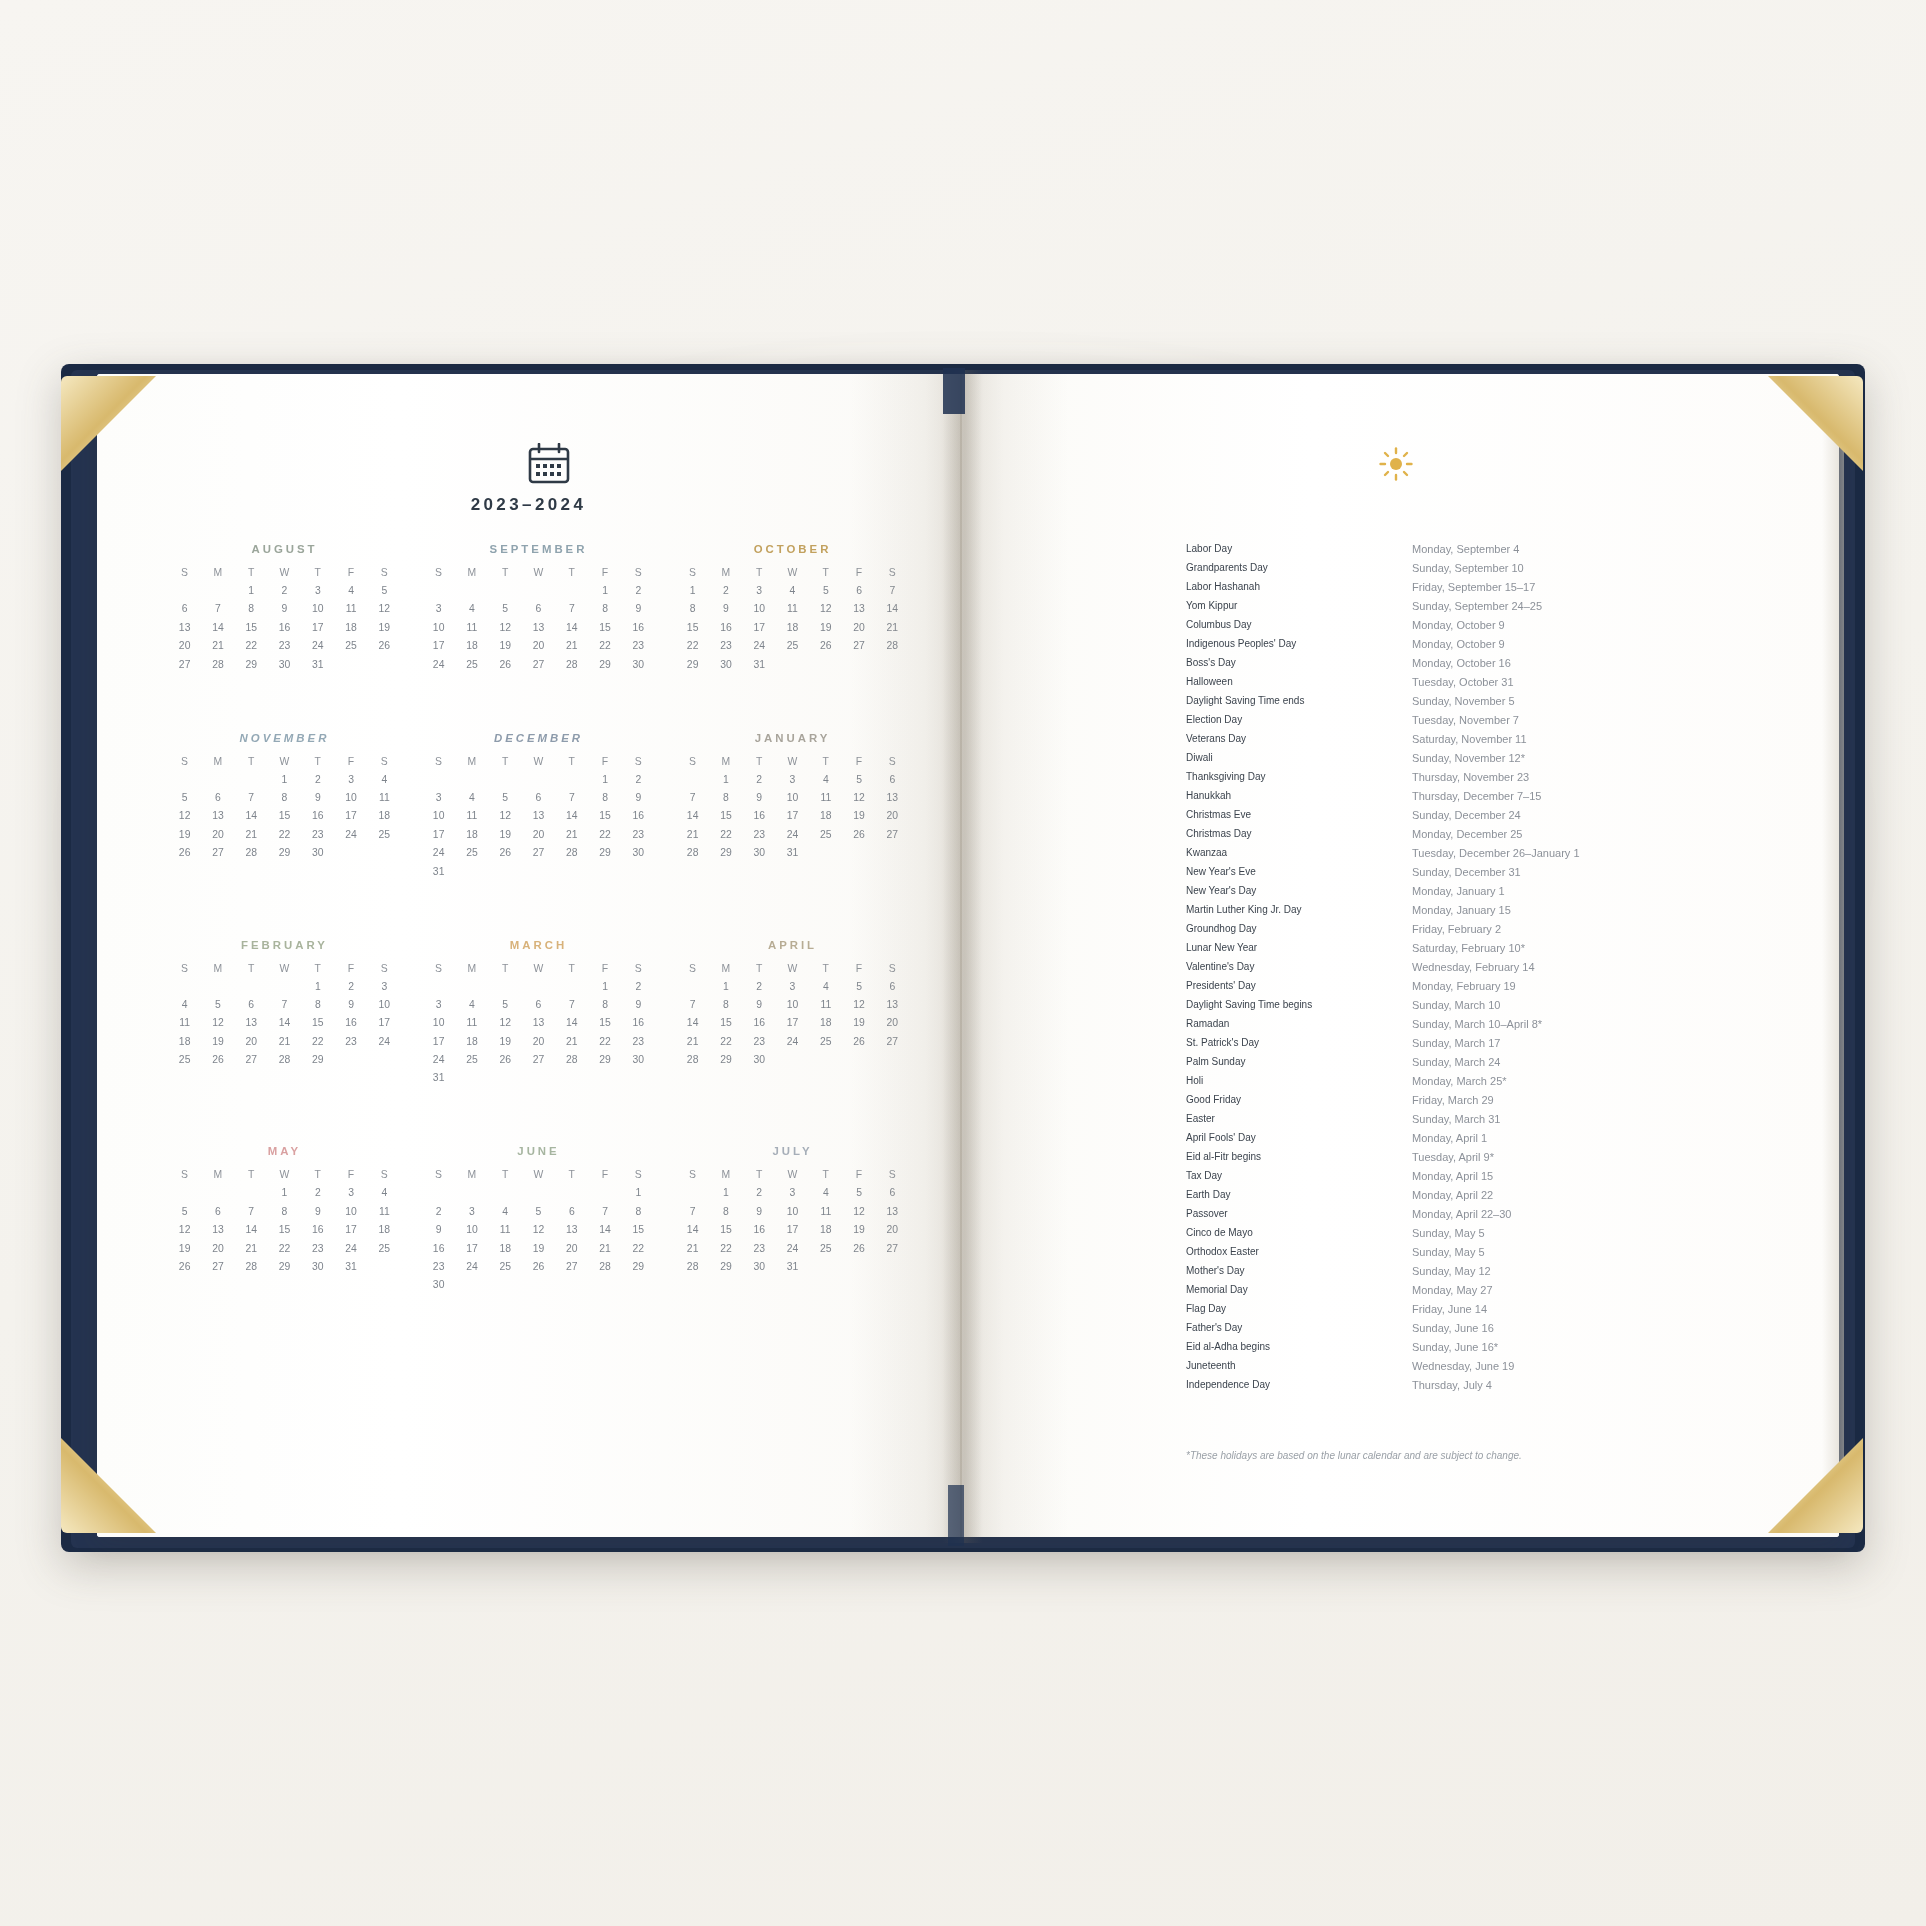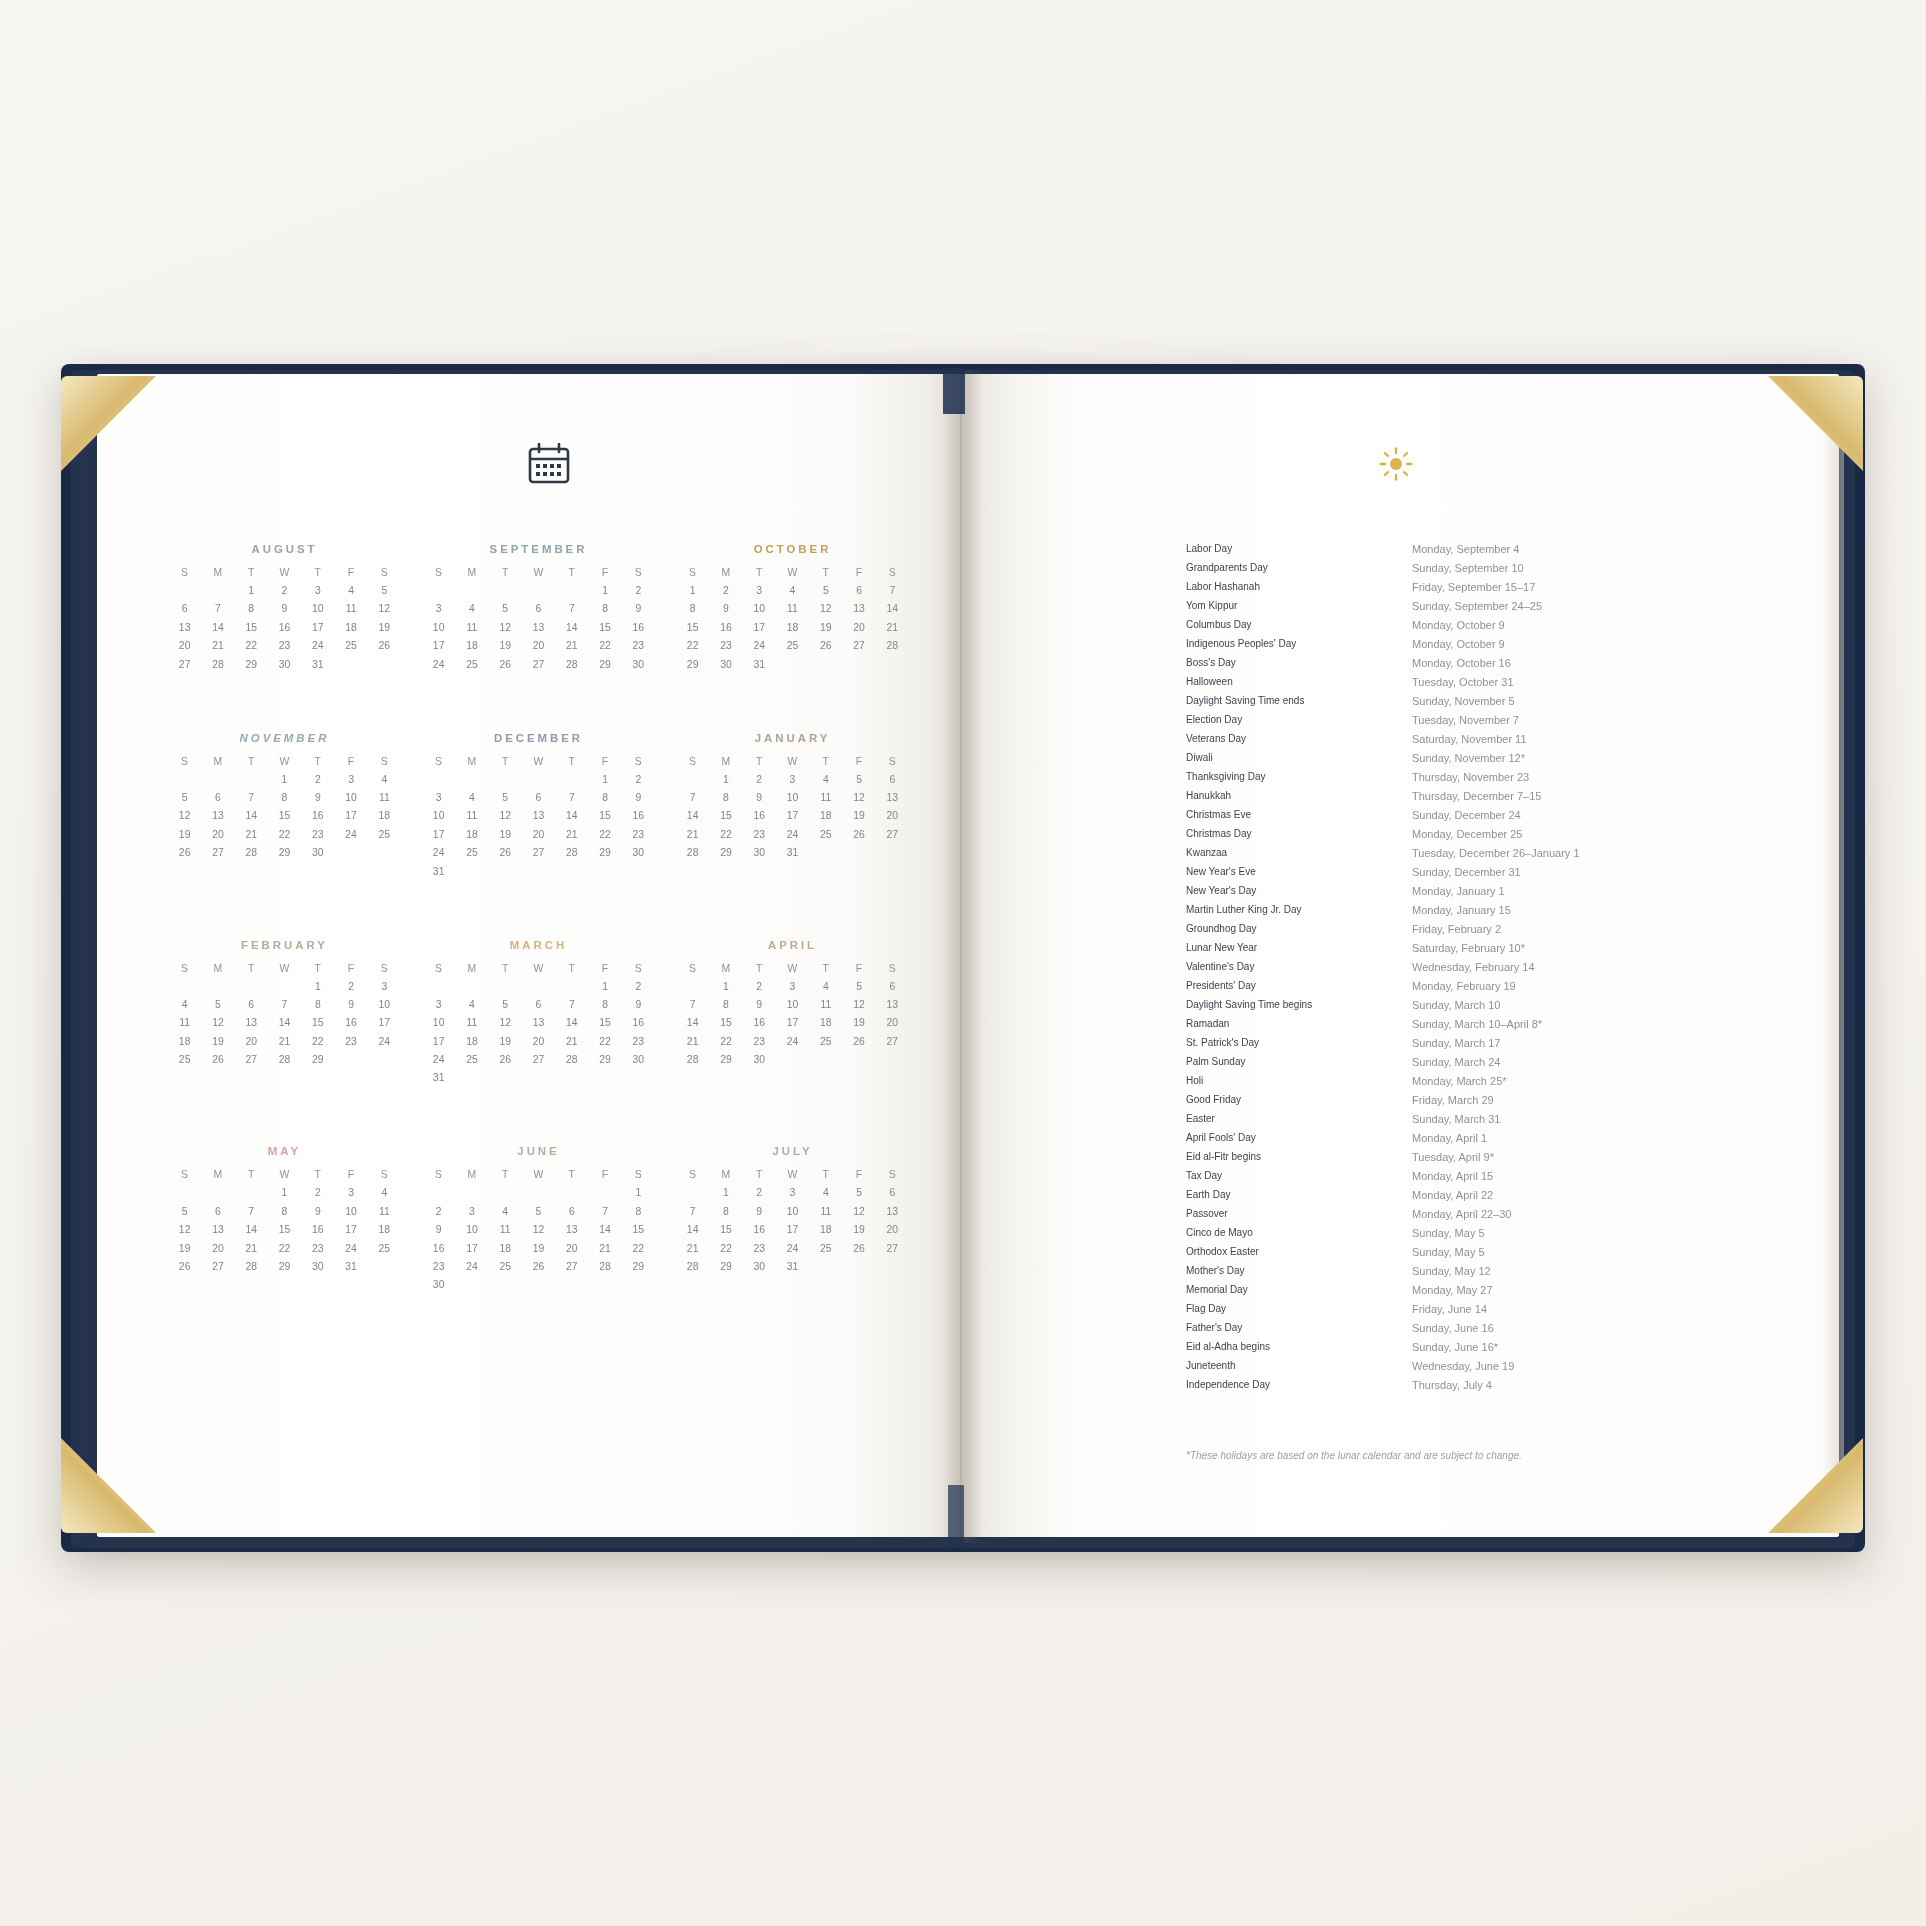--- a/index.html
+++ b/index.html
@@ -242,20 +242,21 @@
       <rect x="16" y="21" width="4" height="4" fill="#2f3a46"></rect>
       <rect x="23" y="21" width="4" height="4" fill="#2f3a46"></rect>
       <rect x="30" y="21" width="4" height="4" fill="#2f3a46"></rect>
       <rect x="9" y="29" width="4" height="4" fill="#2f3a46"></rect>
       <rect x="16" y="29" width="4" height="4" fill="#2f3a46"></rect>
       <rect x="23" y="29" width="4" height="4" fill="#2f3a46"></rect>
       <rect x="30" y="29" width="4" height="4" fill="#2f3a46"></rect>
     </svg>
   </div>
 
+  <div class="page-title">2023–2024</div>
 
   <div class="cal-grid" id="cal-grid">
       <div class="month">
         <div class="month-name" style="color: rgb(154, 165, 154);">AUGUST</div>
         <div class="dow">
           <span>S</span>
           <span>M</span>
           <span>T</span>
           <span>W</span>
           <span>T</span>
@@ -433,21 +434,21 @@
           <span>24</span>
           <span>25</span>
           <span>26</span>
           <span>27</span>
           <span>28</span>
           <span>29</span>
           <span>30</span>
         </div>
       </div>
       <div class="month">
-        <div class="month-name" style="color: rgb(141, 155, 171);">DECEMBER</div>
+        <div class="month-name" style="color: rgb(141, 155, 171); font-style: italic;">DECEMBER</div>
         <div class="dow">
           <span>S</span>
           <span>M</span>
           <span>T</span>
           <span>W</span>
           <span>T</span>
           <span>F</span>
           <span>S</span>
         </div>
         <div class="days">

